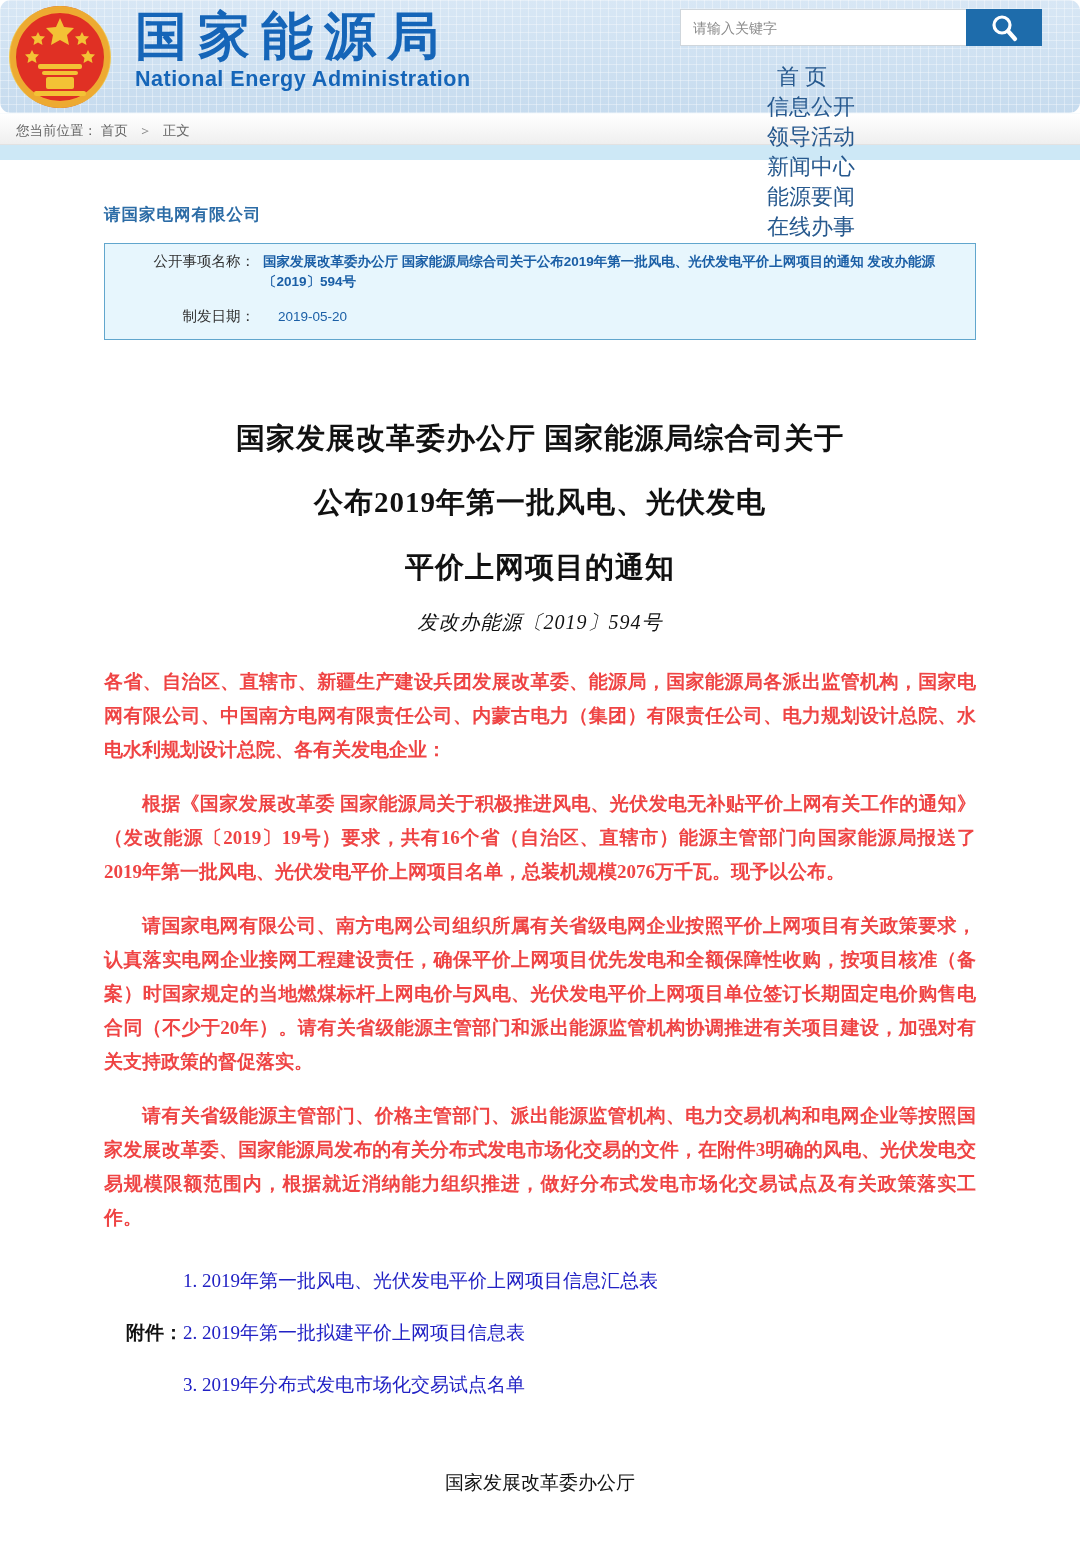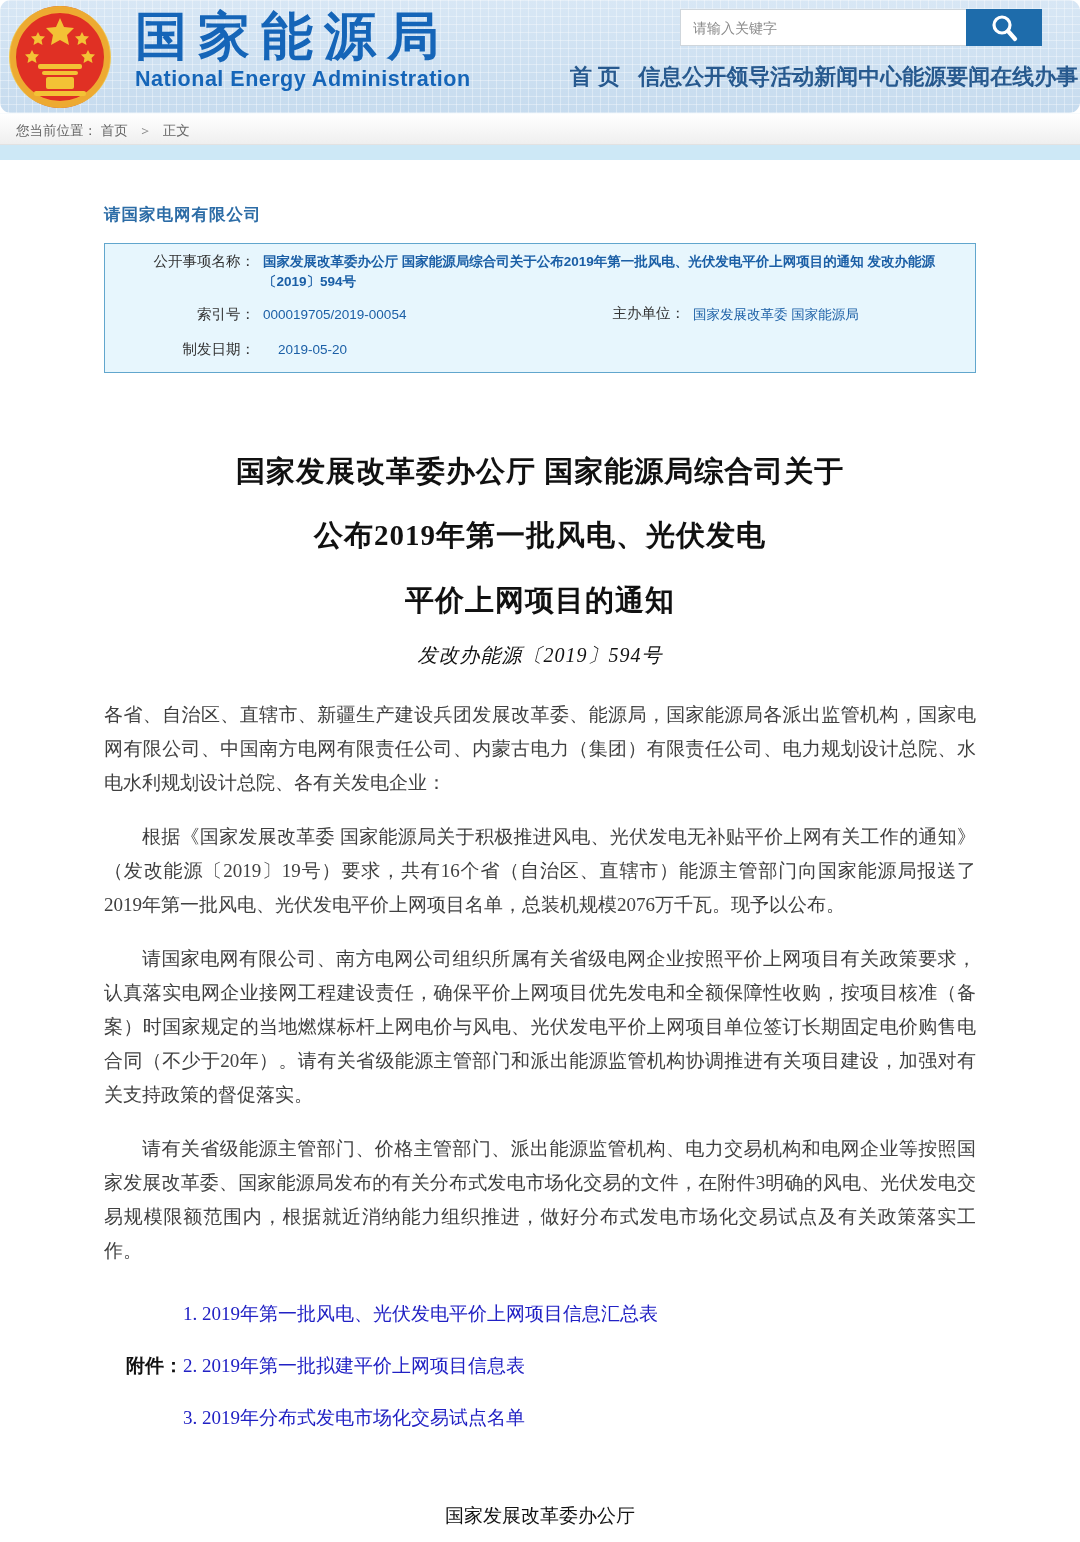--- a/index.html
+++ b/index.html
@@ -36,21 +36,21 @@
     padding:0 12px; font-size:14px; color:#444; outline:none;
   }
   .search-input::placeholder { color:#8a8a8a; }
   .search-btn {
     width:76px; height:37px; background:#1e6cab; border:none; cursor:pointer;
     display:flex; align-items:center; justify-content:center;
   }
   .main-nav {
     position:absolute; top:62px; left:570px; right:28px;
     display:flex; justify-content:space-between; align-items:center;
-    font-size:22px; font-weight:bold; color:#27598e; white-space:nowrap;
+    font-size:22px; font-weight:normal; color:#27598e; white-space:nowrap;flex-direction:column;
   }
   .main-nav .nav-item { cursor:pointer; }
   .main-nav .nav-item:first-child { margin-right:18px; }
 
   
   .breadcrumb-bar {
     height:32px; line-height:33px; padding-left:16px;
     background:linear-gradient(#ffffff, #efefef);
     border-top:1px solid #f8fbfd; border-bottom:1px solid #e2e2e2;
     font-size:13.5px; color:#666;
@@ -87,21 +87,21 @@
   
   .doc-title { margin-top:82px; text-align:center; color:#111; }
   .doc-title .t-line {
     font-size:29px; font-weight:bold; line-height:1.15; margin-bottom:31px;
     letter-spacing:1px;
   }
   .doc-number {
     text-align:center; font-size:20px; font-style:italic; color:#111;
     margin-top:-6px; letter-spacing:1px;
   }
-  .doc-body { margin-top:29px; font-size:19px; color:#404040; }
+  .doc-body { margin-top:29px; font-size:19px; color:#ef4444;font-weight:bold; }
   .doc-body p { line-height:34px; margin-bottom:20px; text-align:justify; }
   .doc-body p.indent { text-indent:2em; }
 
   .attachments { margin-top:8px; font-size:19px; display:flex;align-items:center; }
   .attach-label { flex:none; font-weight:bold; color:#111; line-height:52px; padding-left:22px; }
   .attach-list { line-height:52px; }
   .attach-list a { color:#2121c4; text-decoration:none; cursor:pointer; display:block; }
 
   .signature { margin-top:46px; text-align:center; font-size:19px; color:#111; }
   .signature div { line-height:52px; }
@@ -168,26 +168,20 @@
 
 <div class="container">
 
   <div class="section-heading">请国家电网有限公司</div>
 
   <div class="info-box">
     <div class="info-row row1">
       <div class="info-label">公开事项名称：</div>
       <div class="info-value">国家发展改革委办公厅 国家能源局综合司关于公布2019年第一批风电、光伏发电平价上网项目的通知 发改办能源〔2019〕594号</div>
     </div>
-    <div class="info-row row2">
-      <div class="info-label">索引号：</div>
-      <div class="info-value">000019705/2019-00054</div>
-      <div class="info-label2">主办单位：</div>
-      <div class="info-value">国家发展改革委 国家能源局</div>
-    </div>
     <div class="info-row row3">
       <div class="info-label">制发日期：</div>
       <div class="info-value">2019-05-20</div>
     </div>
   </div>
 
   <div class="doc-title">
     <div class="t-line">国家发展改革委办公厅  国家能源局综合司关于</div>
     <div class="t-line">公布2019年第一批风电、光伏发电</div>
     <div class="t-line">平价上网项目的通知</div>

